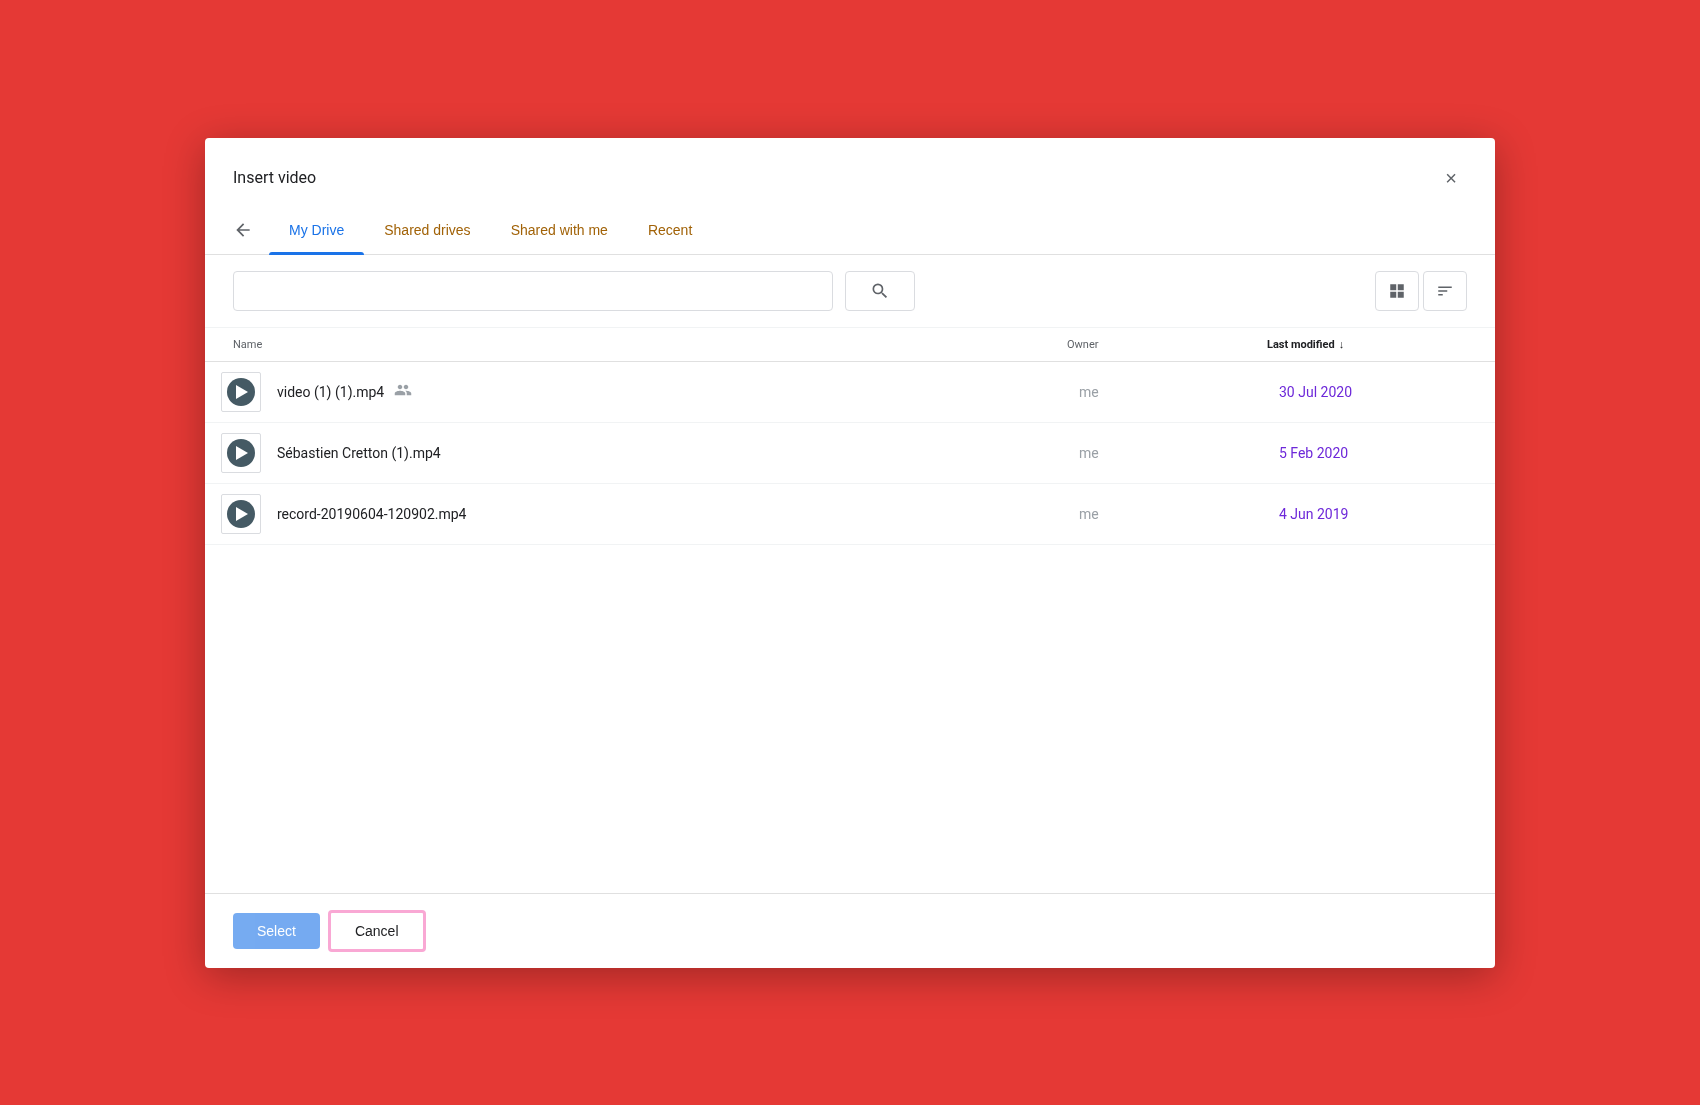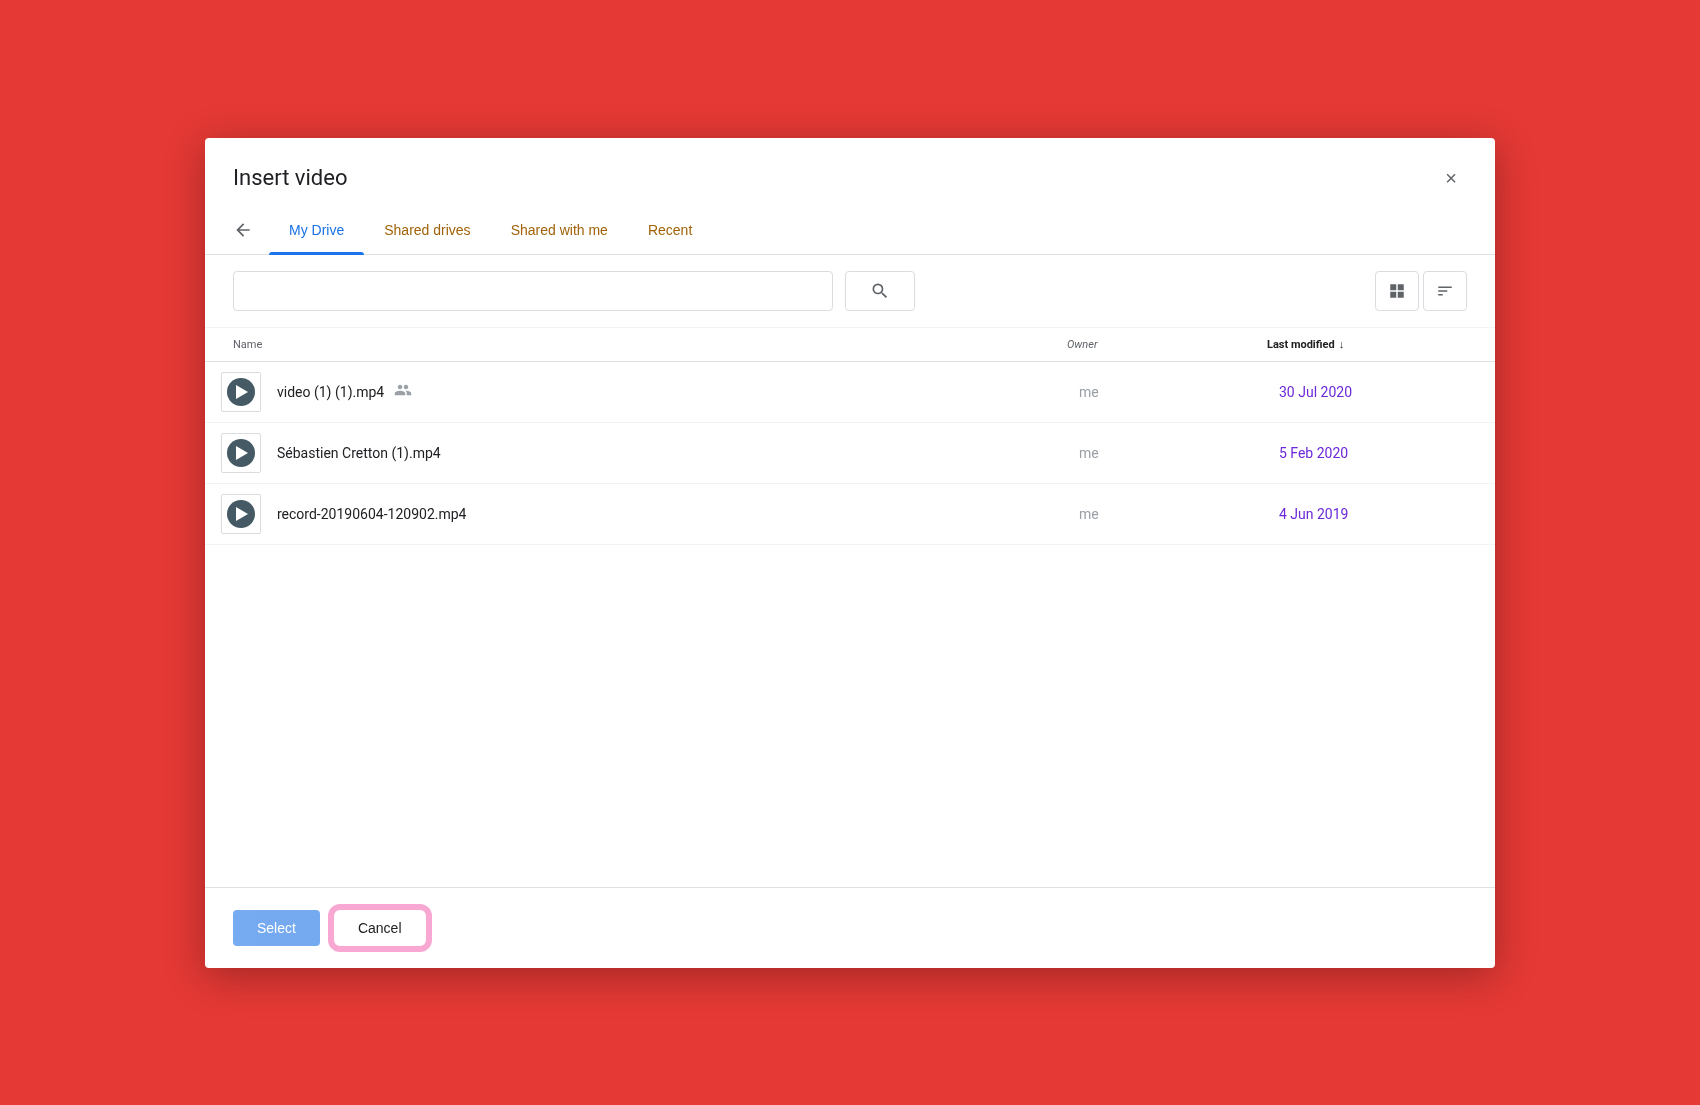--- a/index.html
+++ b/index.html
@@ -26,21 +26,21 @@
     }
 
     .dialog-header {
       display: flex;
       align-items: center;
       justify-content: space-between;
       padding: 24px 28px 12px 28px;
     }
 
     .dialog-title {
-      font-size: 22px;
+      font-size: 16px;
       font-weight: 400;
       color: #202124;
     }
 
     .close-btn {
       background: none;
       border: none;
       cursor: pointer;
       color: #5f6368;
       font-size: 20px;
@@ -171,21 +171,21 @@
     .file-table-header {
       display: flex;
       align-items: center;
       padding: 10px 28px;
       border-bottom: 1px solid #e0e0e0;
       color: #5f6368;
       font-size: 11px;
     }
 
     .col-name { flex: 1; }
-    .col-owner { width: 200px; font-style: italic; }
+    .col-owner { width: 200px; }
     .col-modified {
       width: 200px;
       font-weight: 700;
       color: #202124;
       display: flex;
       gap: 4px;
     }
 
     .file-row {
       display: flex;
@@ -272,22 +272,22 @@
       padding: 10px 24px;
       font-size: 14px;
       font-weight: 500;
       cursor: pointer;
       opacity: 0.6;
     }
 
     .btn-cancel {
       background: #fff;
       color: #202124;
-      border: 6px solid #f9a8d4;
-      border-radius: 12px;
+      border: 3px solid #f9a8d4;
+      border-radius: 4px;
       padding: 10px 24px;
       font-size: 14px;
       font-weight: 500;
       cursor: pointer;
     }
   </style>
 </head>
 <body>
 
 <div class="dialog">

